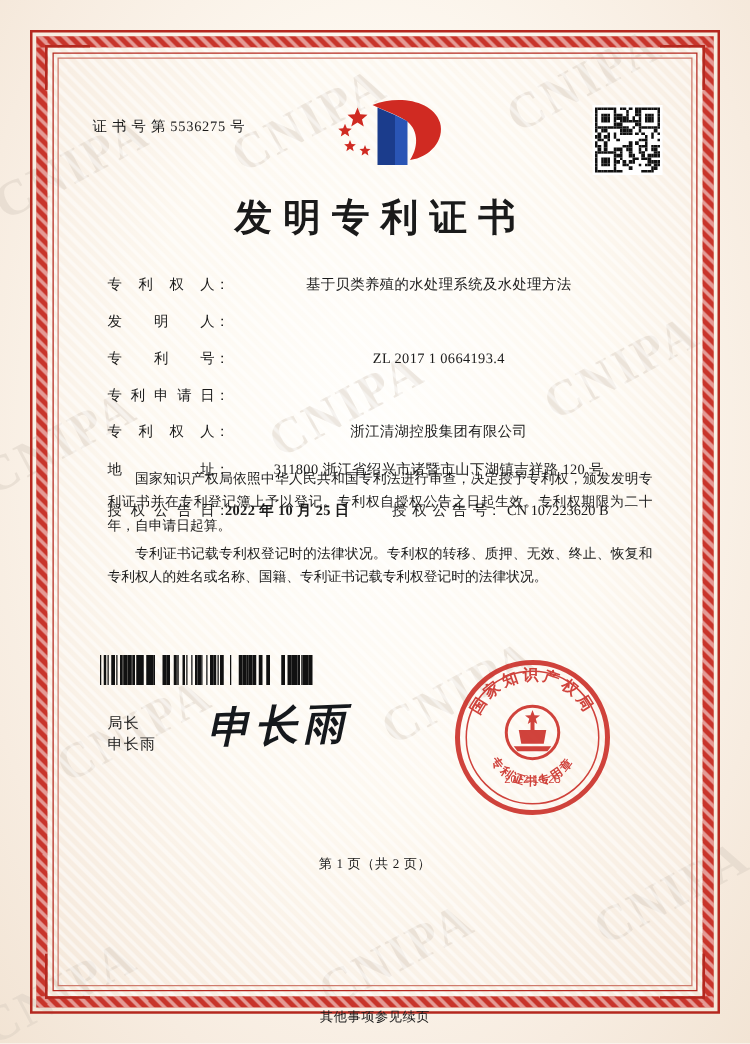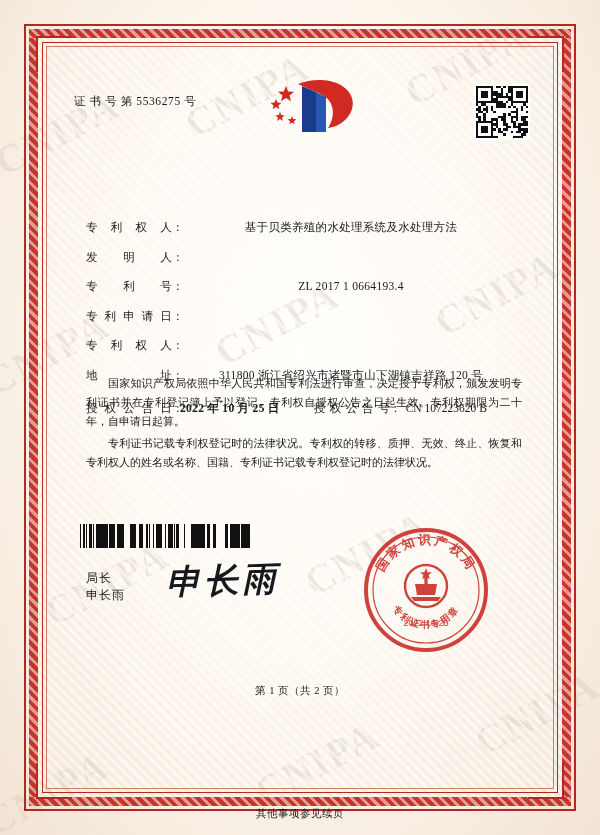--- a/index.html
+++ b/index.html
@@ -743,20 +743,21 @@
 
         <g fill="#d02a22">
           <polygon points="46,14 48.2,19.4 54,19.8 49.6,23.6 51,29.2 46,26 41,29.2 42.4,23.6 38,19.8 43.8,19.4"></polygon>
           <polygon points="36,27 37.5,30.6 41.4,30.9 38.4,33.4 39.4,37.2 36,35 32.6,37.2 33.6,33.4 30.6,30.9 34.5,30.6"></polygon>
           <polygon points="40,40 41.3,43.1 44.7,43.4 42.1,45.6 42.9,48.9 40,47 37.1,48.9 37.9,45.6 35.3,43.4 38.7,43.1"></polygon>
           <polygon points="52,44 53.2,46.9 56.4,47.2 54,49.2 54.7,52.3 52,50.6 49.3,52.3 50,49.2 47.6,47.2 50.8,46.9"></polygon>
         </g>
       </svg>
     </div>
 
+    <div class="title">发明专利证书</div>
 
     <div class="fields">
       <div class="row">
         <span class="lab">专利权人</span>
         <span class="sep">：</span>
         <span class="val">基于贝类养殖的水处理系统及水处理方法</span>
       </div>
       <div class="row">
         <span class="lab">发明人</span>
         <span class="sep">：</span>
@@ -766,20 +767,21 @@
         <span class="sep">：</span>
         <span class="val">ZL 2017 1 0664193.4</span>
       </div>
       <div class="row">
         <span class="lab">专利申请日</span>
         <span class="sep">：</span>
       </div>
       <div class="row">
         <span class="lab">专利权人</span>
         <span class="sep">：</span>
+        <span class="val">浙江清湖控股集团有限公司</span>
       </div>
       <div class="row">
         <span class="lab">地址</span>
         <span class="sep">：</span>
         <span class="val">311800 浙江省绍兴市诸暨市山下湖镇吉祥路 120 号</span>
       </div>
       <div class="row two" style="margin-top:18px;">
         <span class="lab">授权公告日</span>
         <span class="sep">：</span>
         <span class="val">2022 年 10 月 25 日</span>

